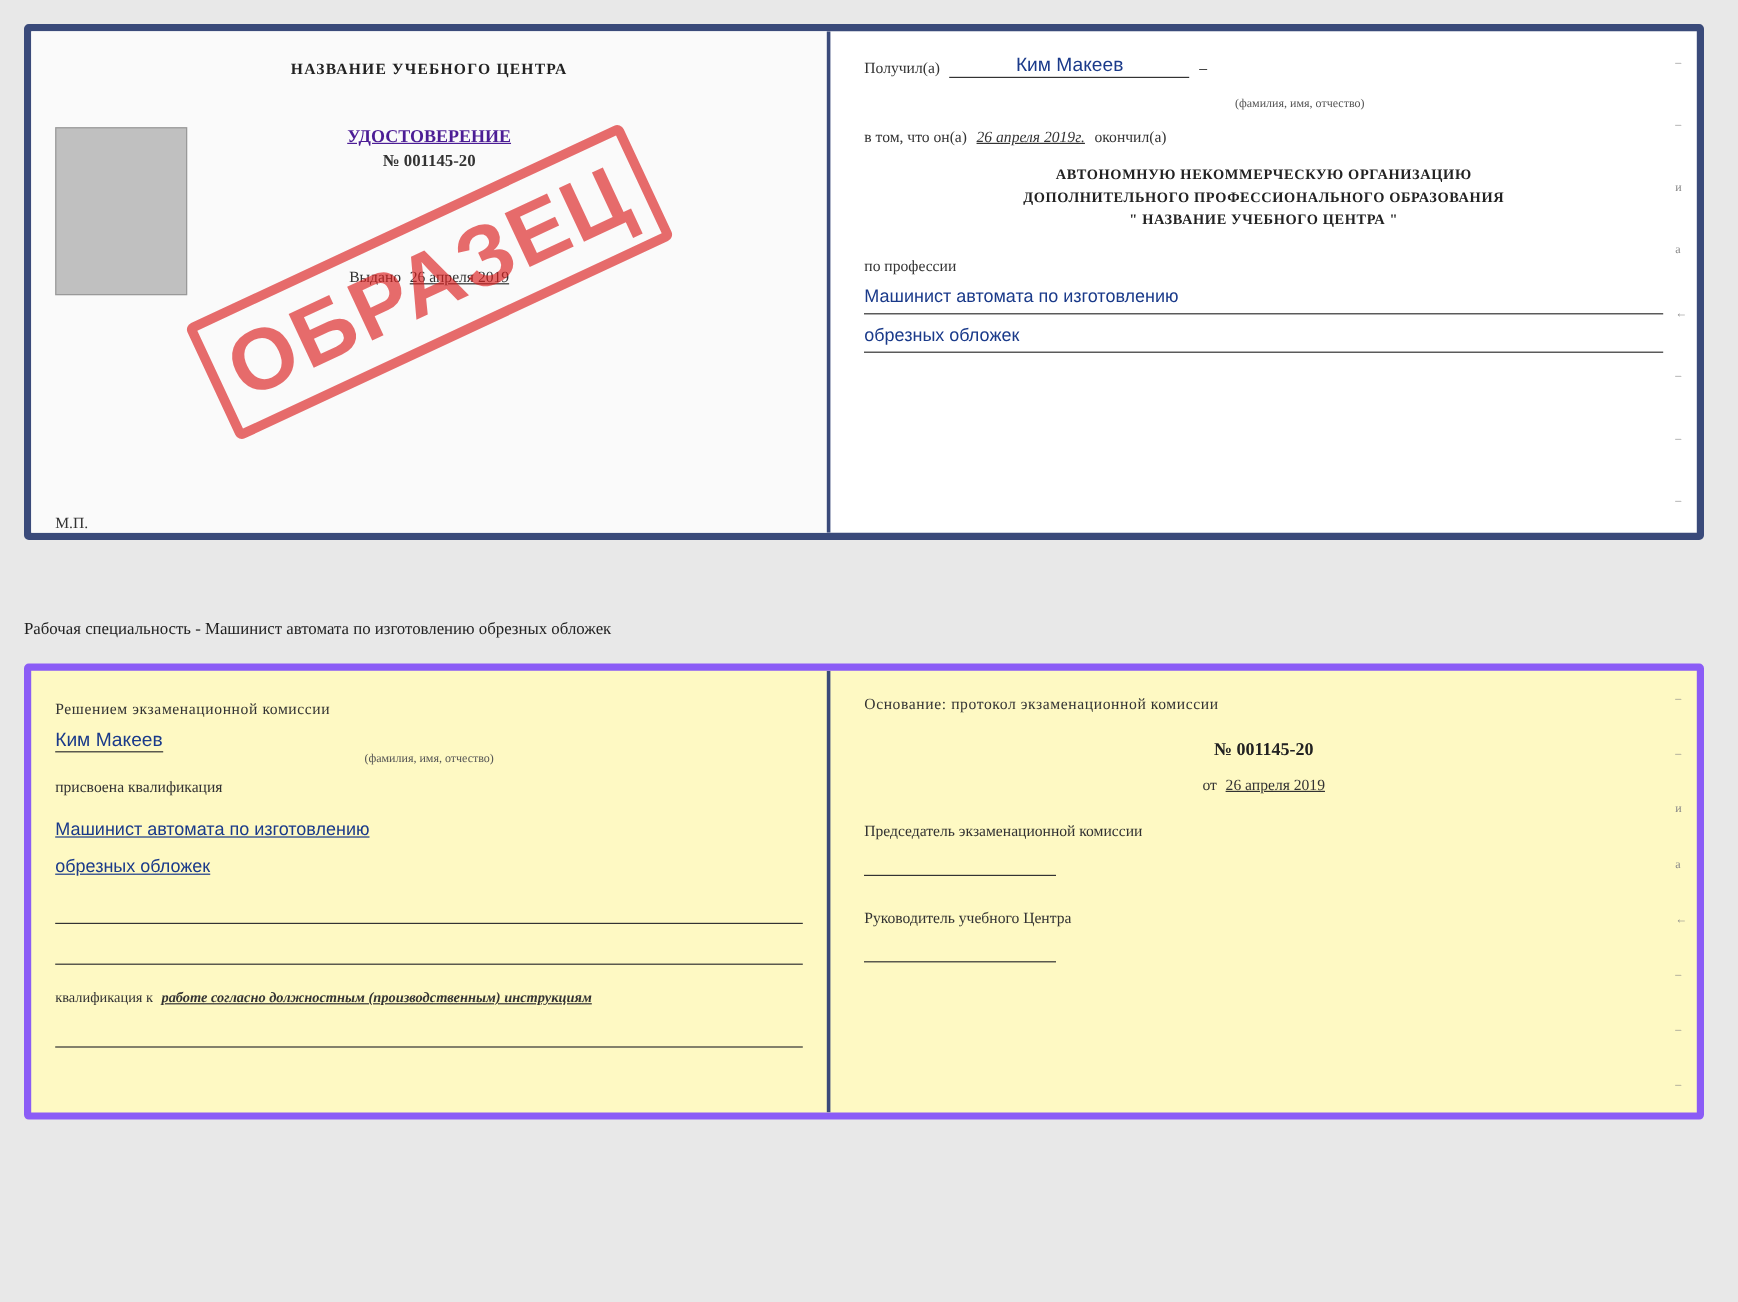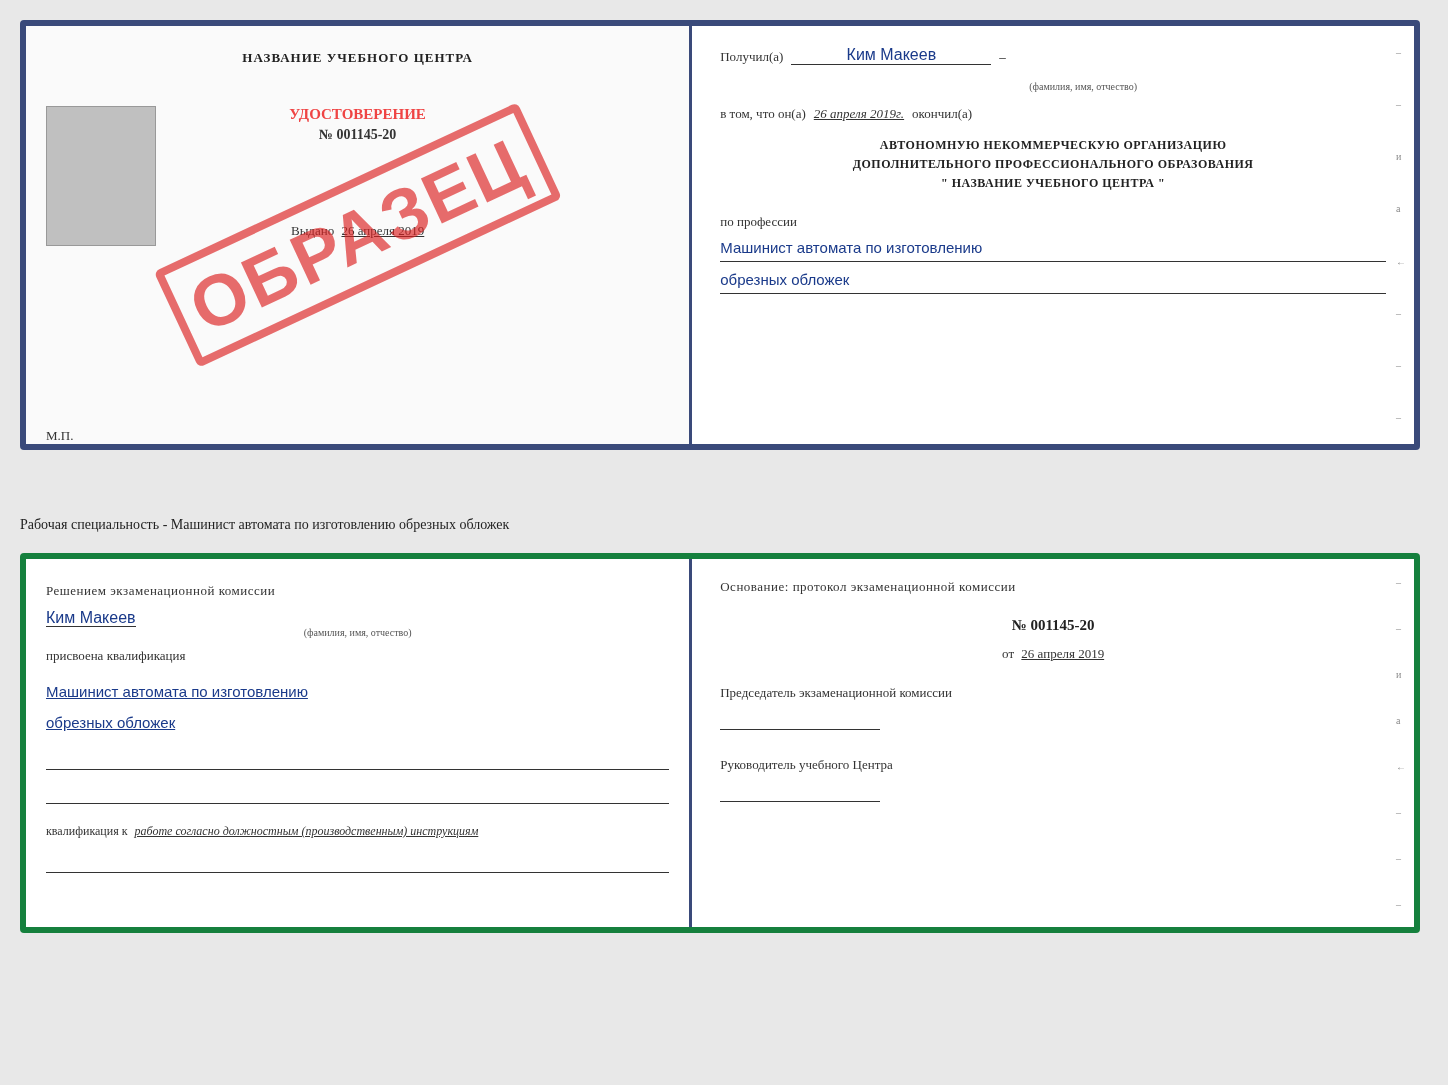--- a/index.html
+++ b/index.html
@@ -47,22 +47,23 @@
       text-align: center;
       letter-spacing: 1px;
       margin-bottom: 30px;
       color: #222;
     }
 
     .certificate-label {
       font-size: 15px;
       font-weight: bold;
       text-align: center;
-      color: #ef4444;
+      color: #4c1d95;
       margin-bottom: 4px;
+      text-decoration: underline;
     }
 
     .certificate-number {
       font-size: 14px;
       font-weight: bold;
       text-align: center;
       color: #333;
       margin-bottom: 20px;
     }
 
@@ -190,22 +191,22 @@
     .middle-text {
       font-size: 14px;
       color: #222;
       padding: 4px 0;
       margin-top: 47px;
     }
 
     
     .document-bottom {
       display: flex;
-      background: #ffffff;
-      border: 6px solid #15803d;
+      background: #fef9c3;
+      border: 6px solid #8b5cf6;
       border-radius: 4px;
       width: 1400px;
       min-height: 380px;
       position: relative;
       overflow: hidden;
     }
 
     .bottom-left {
       width: 48%;
       border-right: 3px solid #3a4a7a;
@@ -270,20 +271,21 @@
       font-size: 12px;
       color: #333;
       margin-top: 10px;
     }
 
     .allowed-value {
       font-style: italic;
       text-decoration: underline;
       font-size: 12px;
       color: #333;
+      font-weight: bold;
     }
 
     .basis-text {
       font-size: 13px;
       color: #333;
       letter-spacing: 0.5px;
     }
 
     .protocol-number {
       font-size: 15px;

